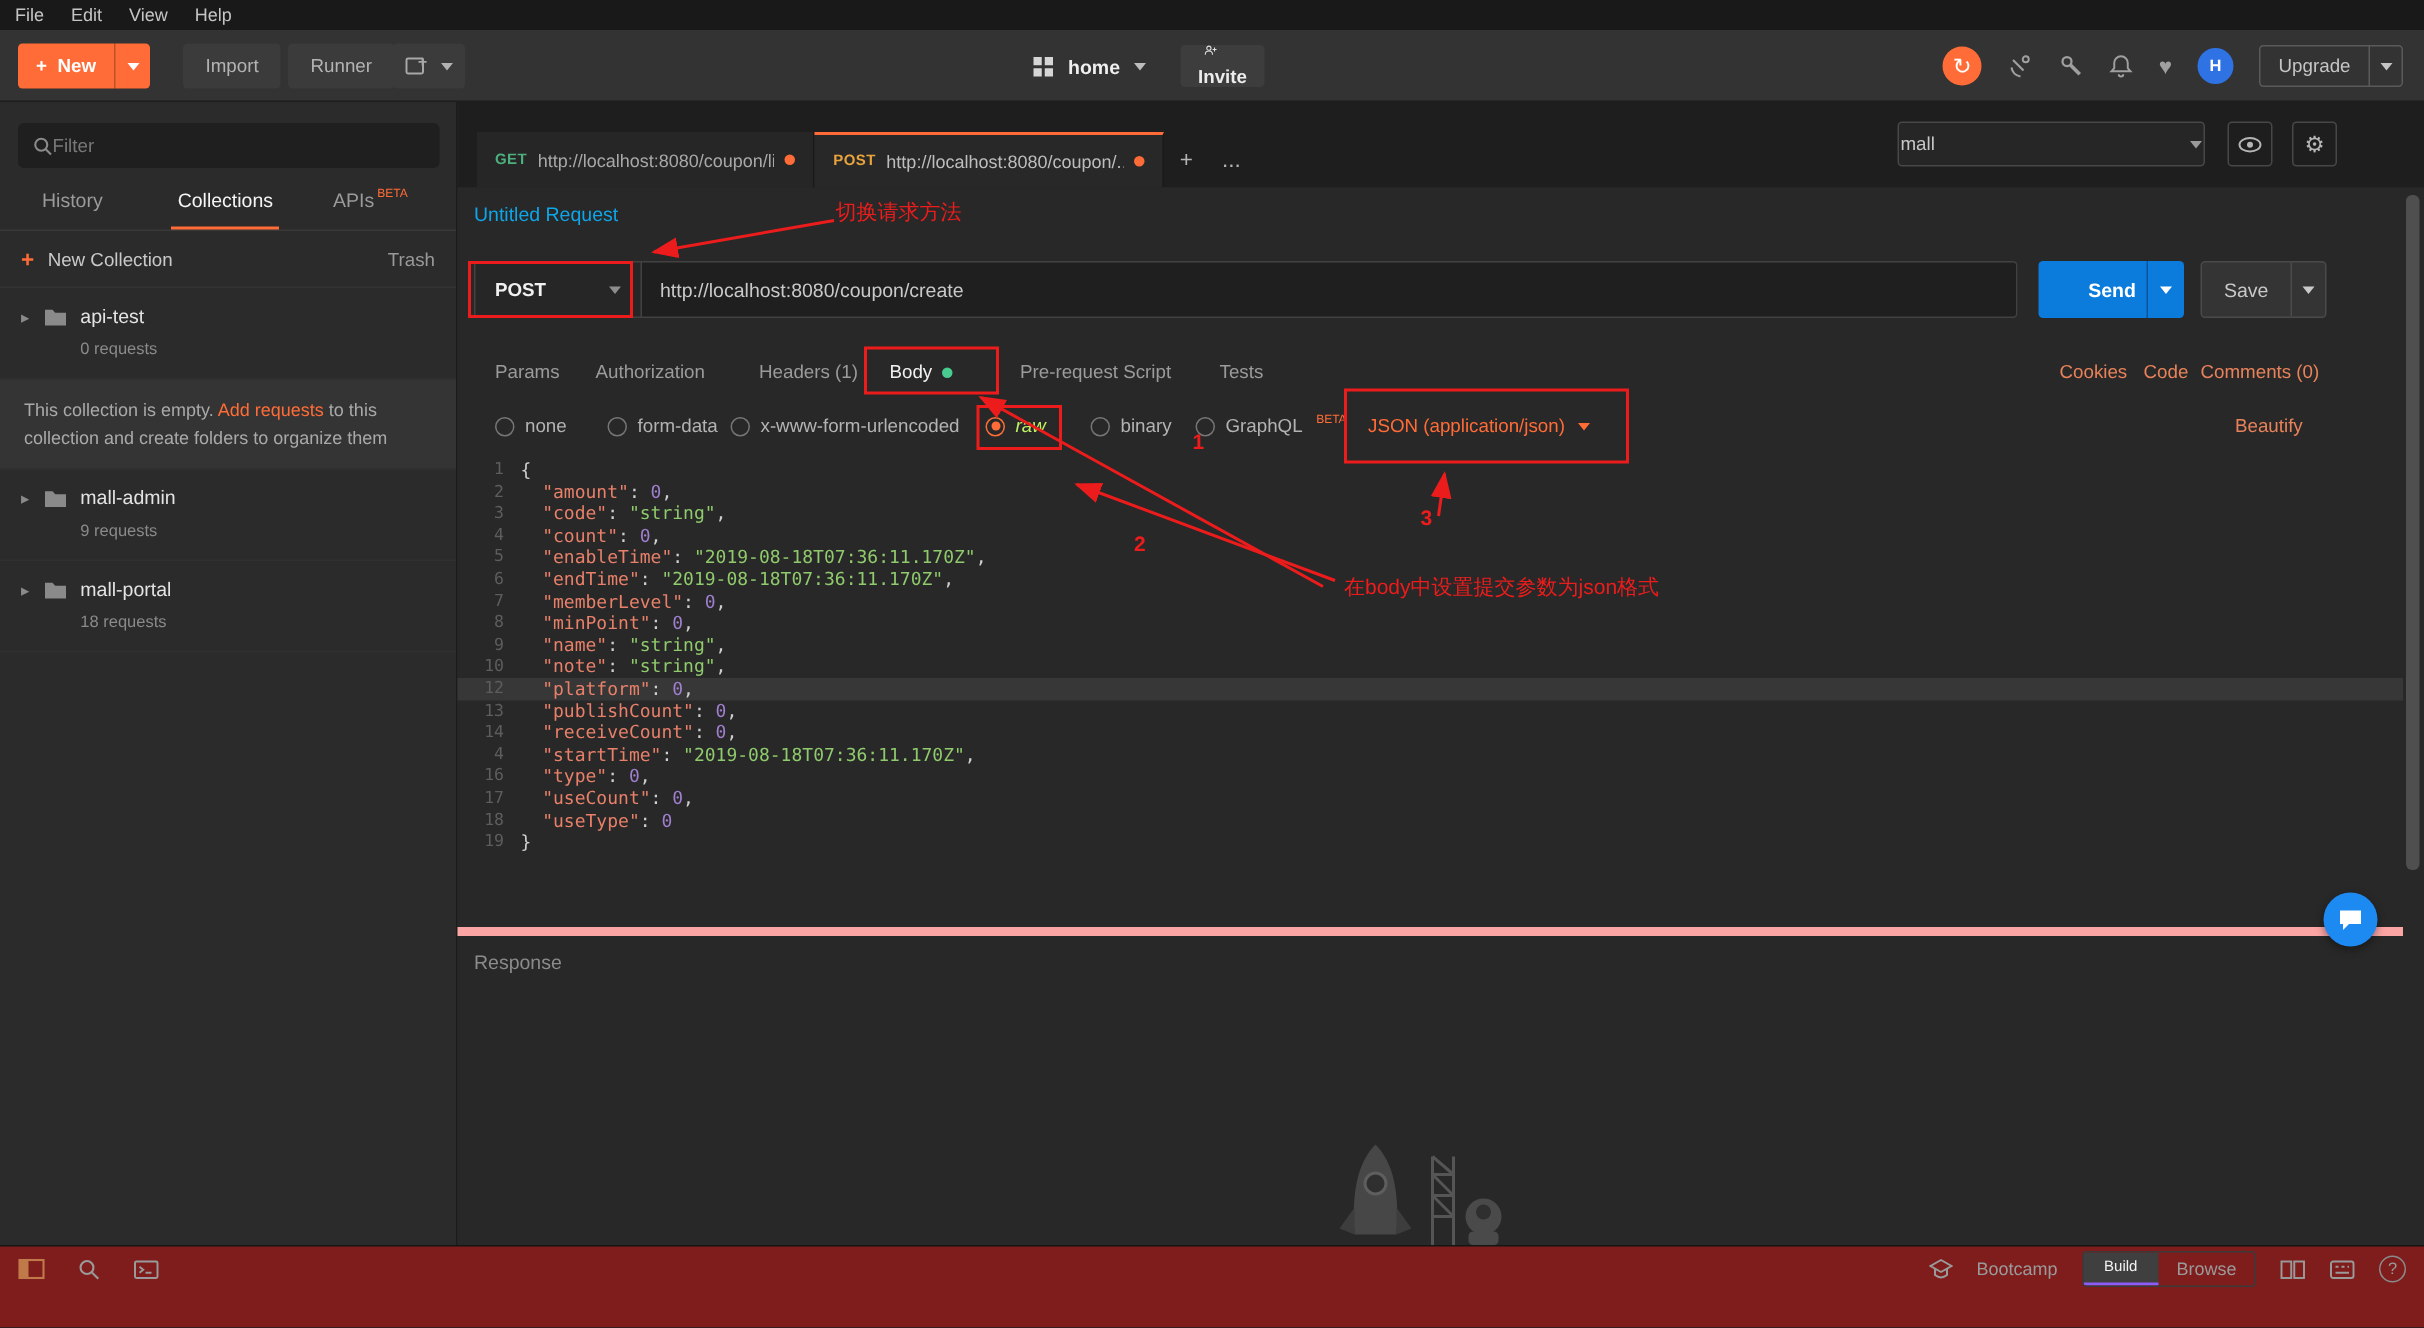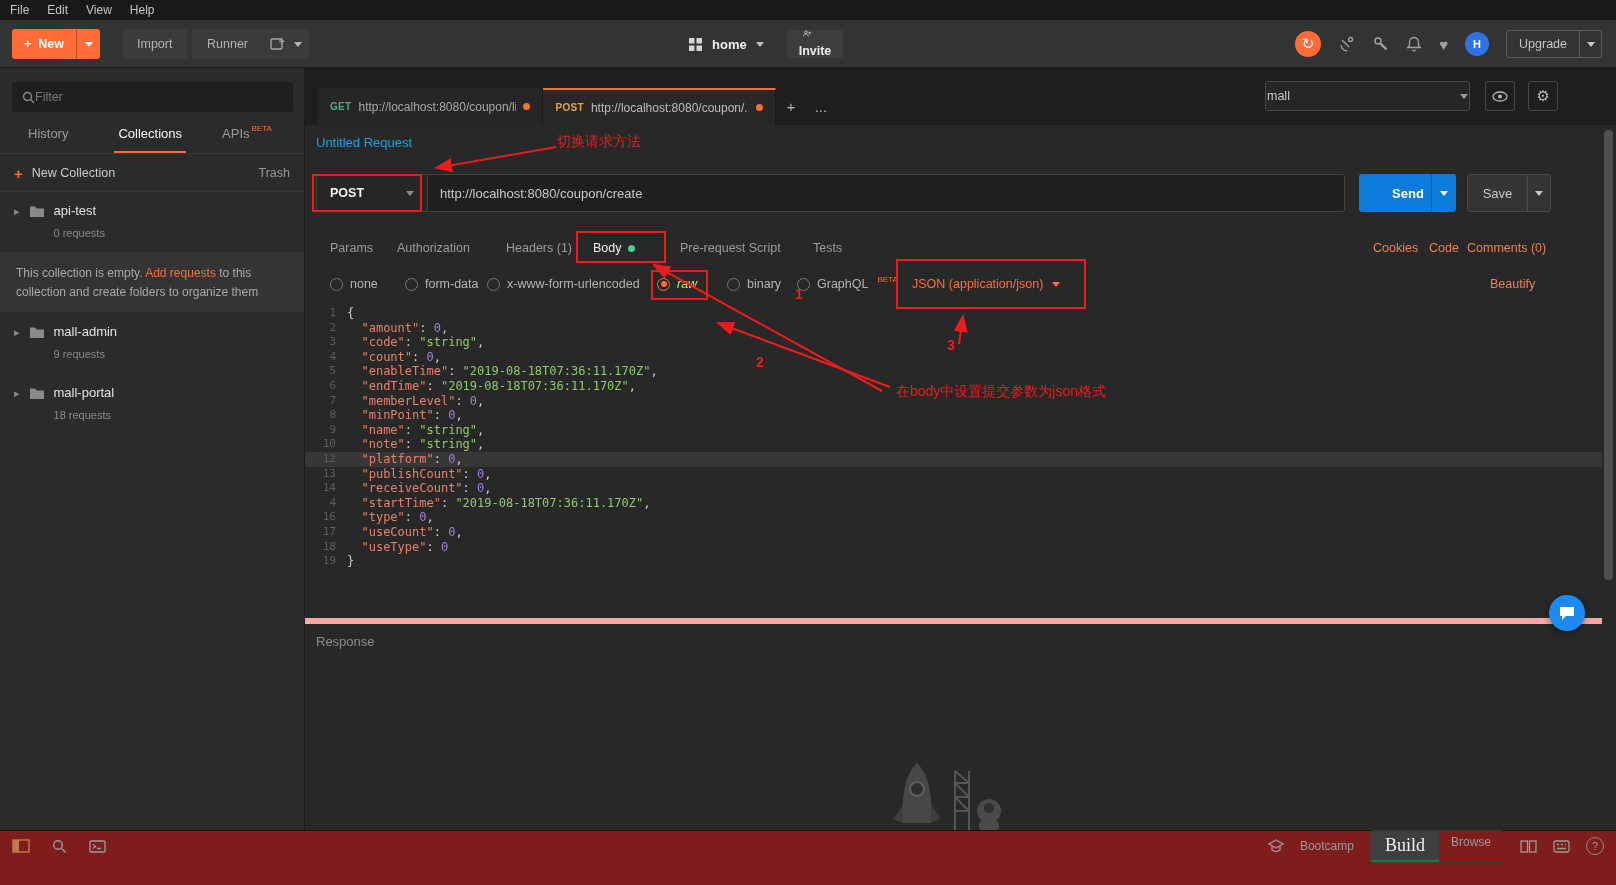--- a/index.html
+++ b/index.html
@@ -122,21 +122,21 @@
   
   .scroll-thumb { position:absolute; right:3px; top:130px; width:9px; height:450px; background:#4f4f4f; border-radius:4px; z-index:30; }
   .chat-bubble { position:absolute; left:1549px; top:595px; width:36px; height:36px; border-radius:50%; background:#1d8af2;
                  box-shadow:0 2px 6px rgba(0,0,0,.4); display:flex; align-items:center; justify-content:center; z-index:40; }
 
   
   .footer { position:absolute; left:0; top:830px; width:100%; height:72px; background:#7f1d1d; border-top:1px solid #151515; }
   .f-row { display:flex; align-items:center; height:30px; padding:0 12px; gap:22px; }
   .f-right { margin-left:auto; display:flex; align-items:center; gap:16px; color:#9a9a9a; font-size:12px; }
   .seg { display:flex; border:1px solid #3a3a3a; border-radius:3px; overflow:hidden; }
-  .seg-build { background:#3f3f3f; color:#f1f1f1; padding:4px 14px; border-bottom:2px solid #15803d; font-size:18px;font-family:Liberation Serif, serif; }
+  .seg-build { background:#3f3f3f; color:#f1f1f1; padding:4px 14px; border-bottom:2px solid #8b5cf6; font-size:10px; }
   .seg-browse { color:#9a9a9a; padding:4px 12px; font-size:12px; }
   .help-circ { width:18px; height:18px; border-radius:50%; border:1.5px solid #8a8a8a; color:#9a9a9a;
                display:flex; align-items:center; justify-content:center; font-size:11px; }
 
   
   .anno-box { position:absolute; border:2px solid #ed1c1c; pointer-events:none; z-index:50; }
   .anno-note { position:absolute; color:#ed1c1c; font-size:14px; pointer-events:none; z-index:50; }
   .anno-step { position:absolute; color:#ed1c1c; font-size:14px; font-weight:bold; pointer-events:none; z-index:50; }
   .anno-svg { position:absolute; left:0; top:0; width:1616px; height:885px; pointer-events:none; z-index:50; }
 

